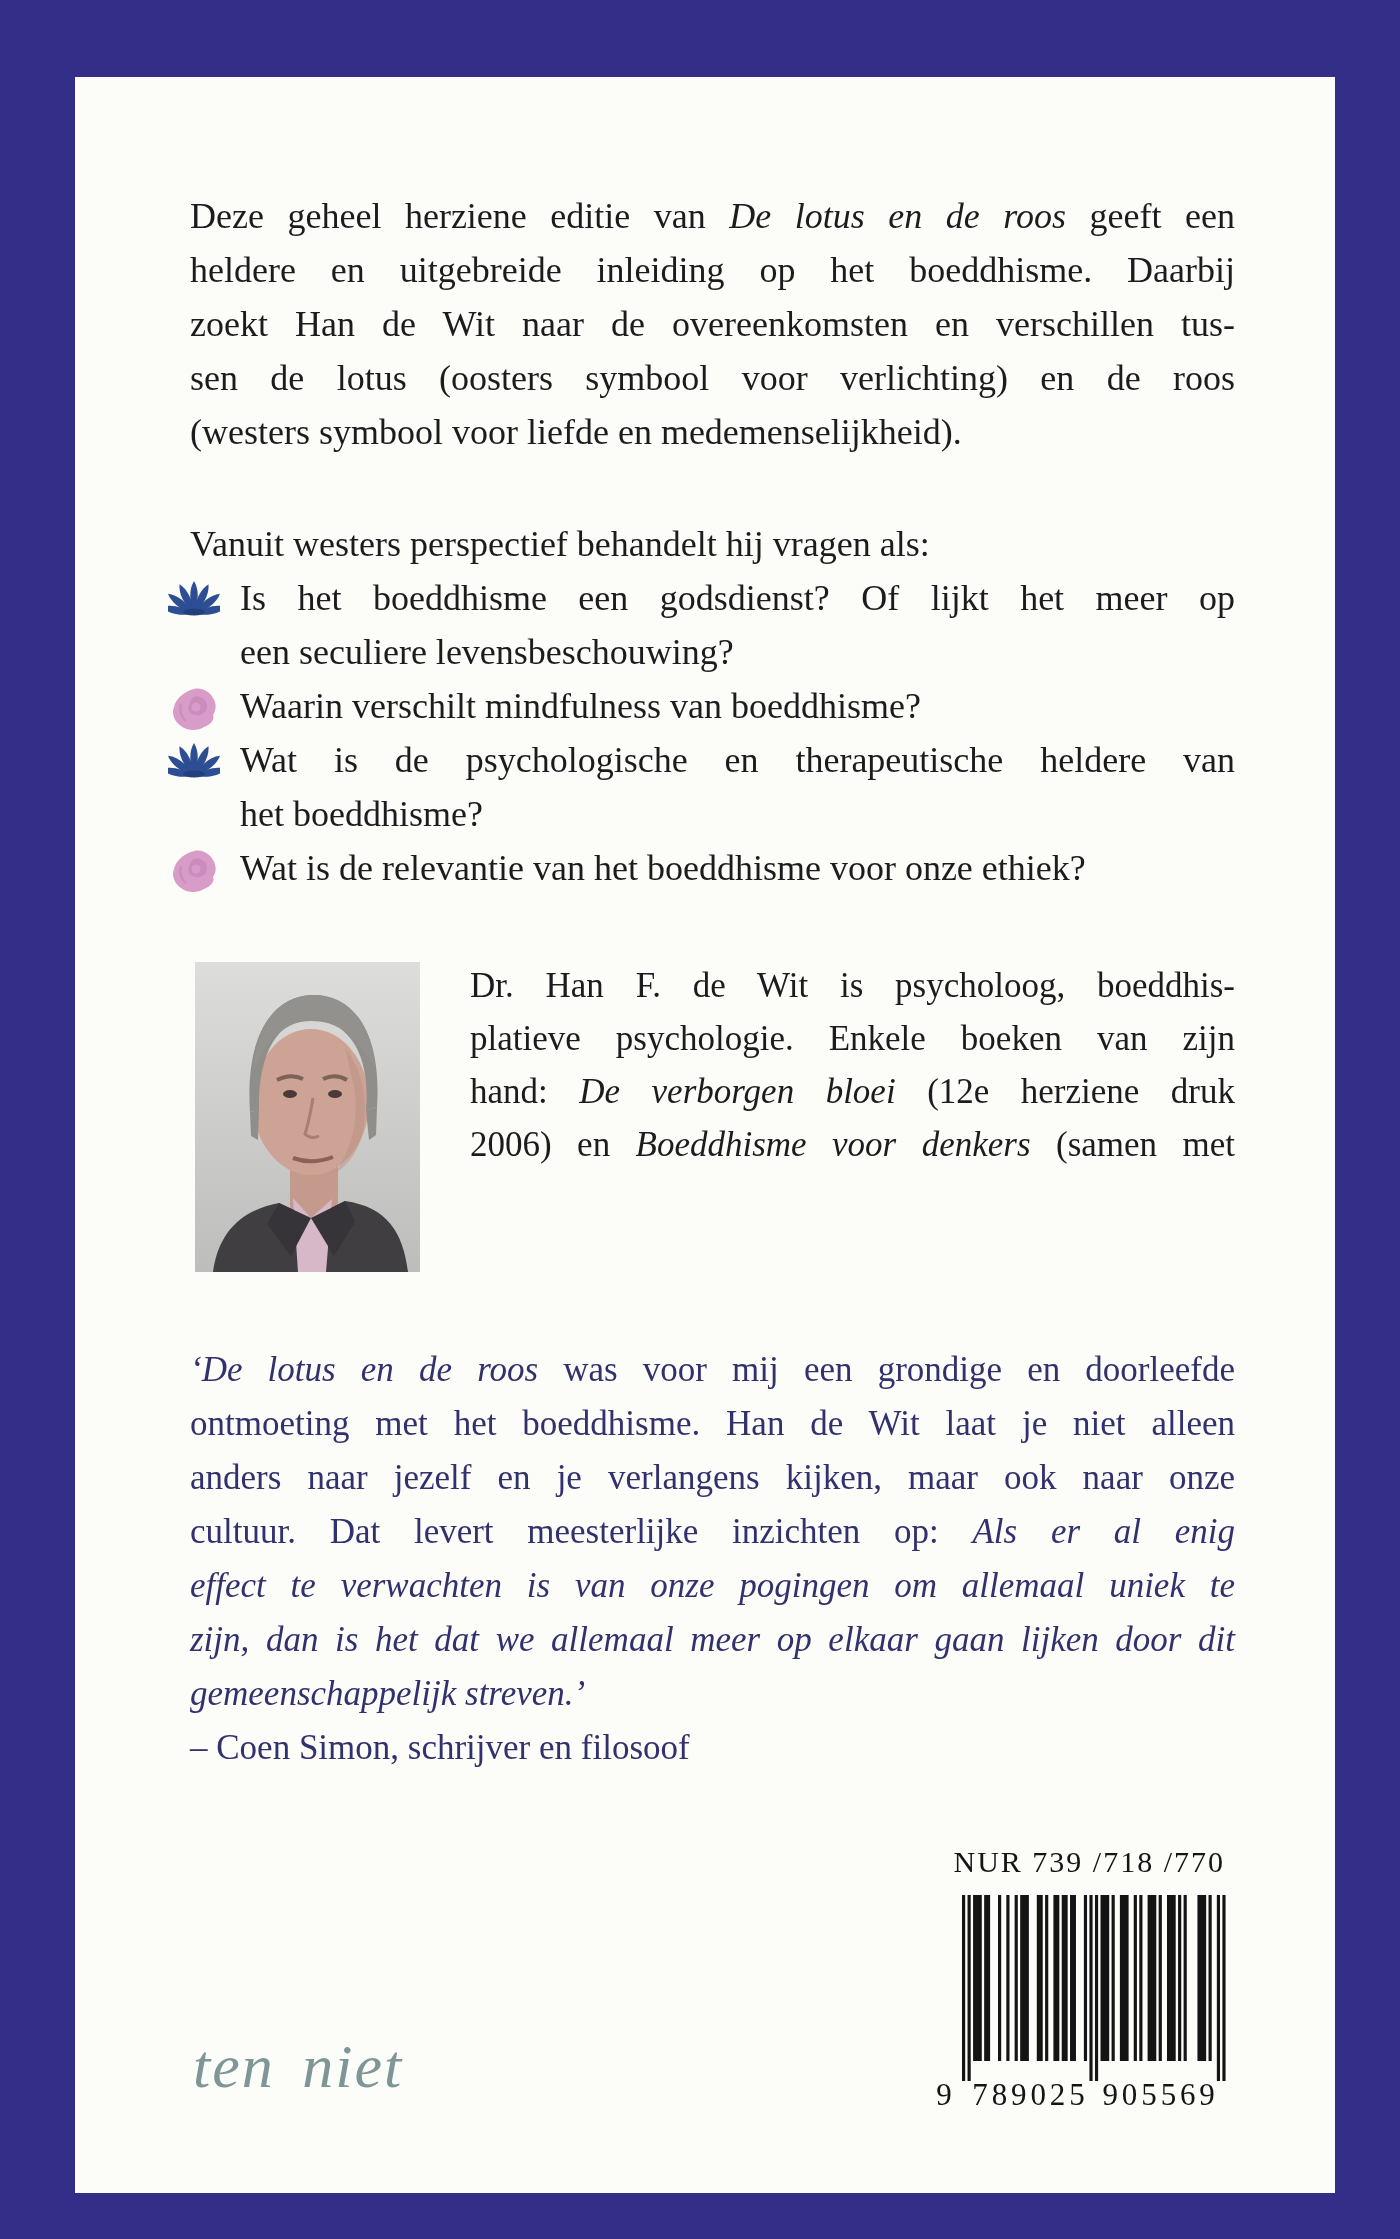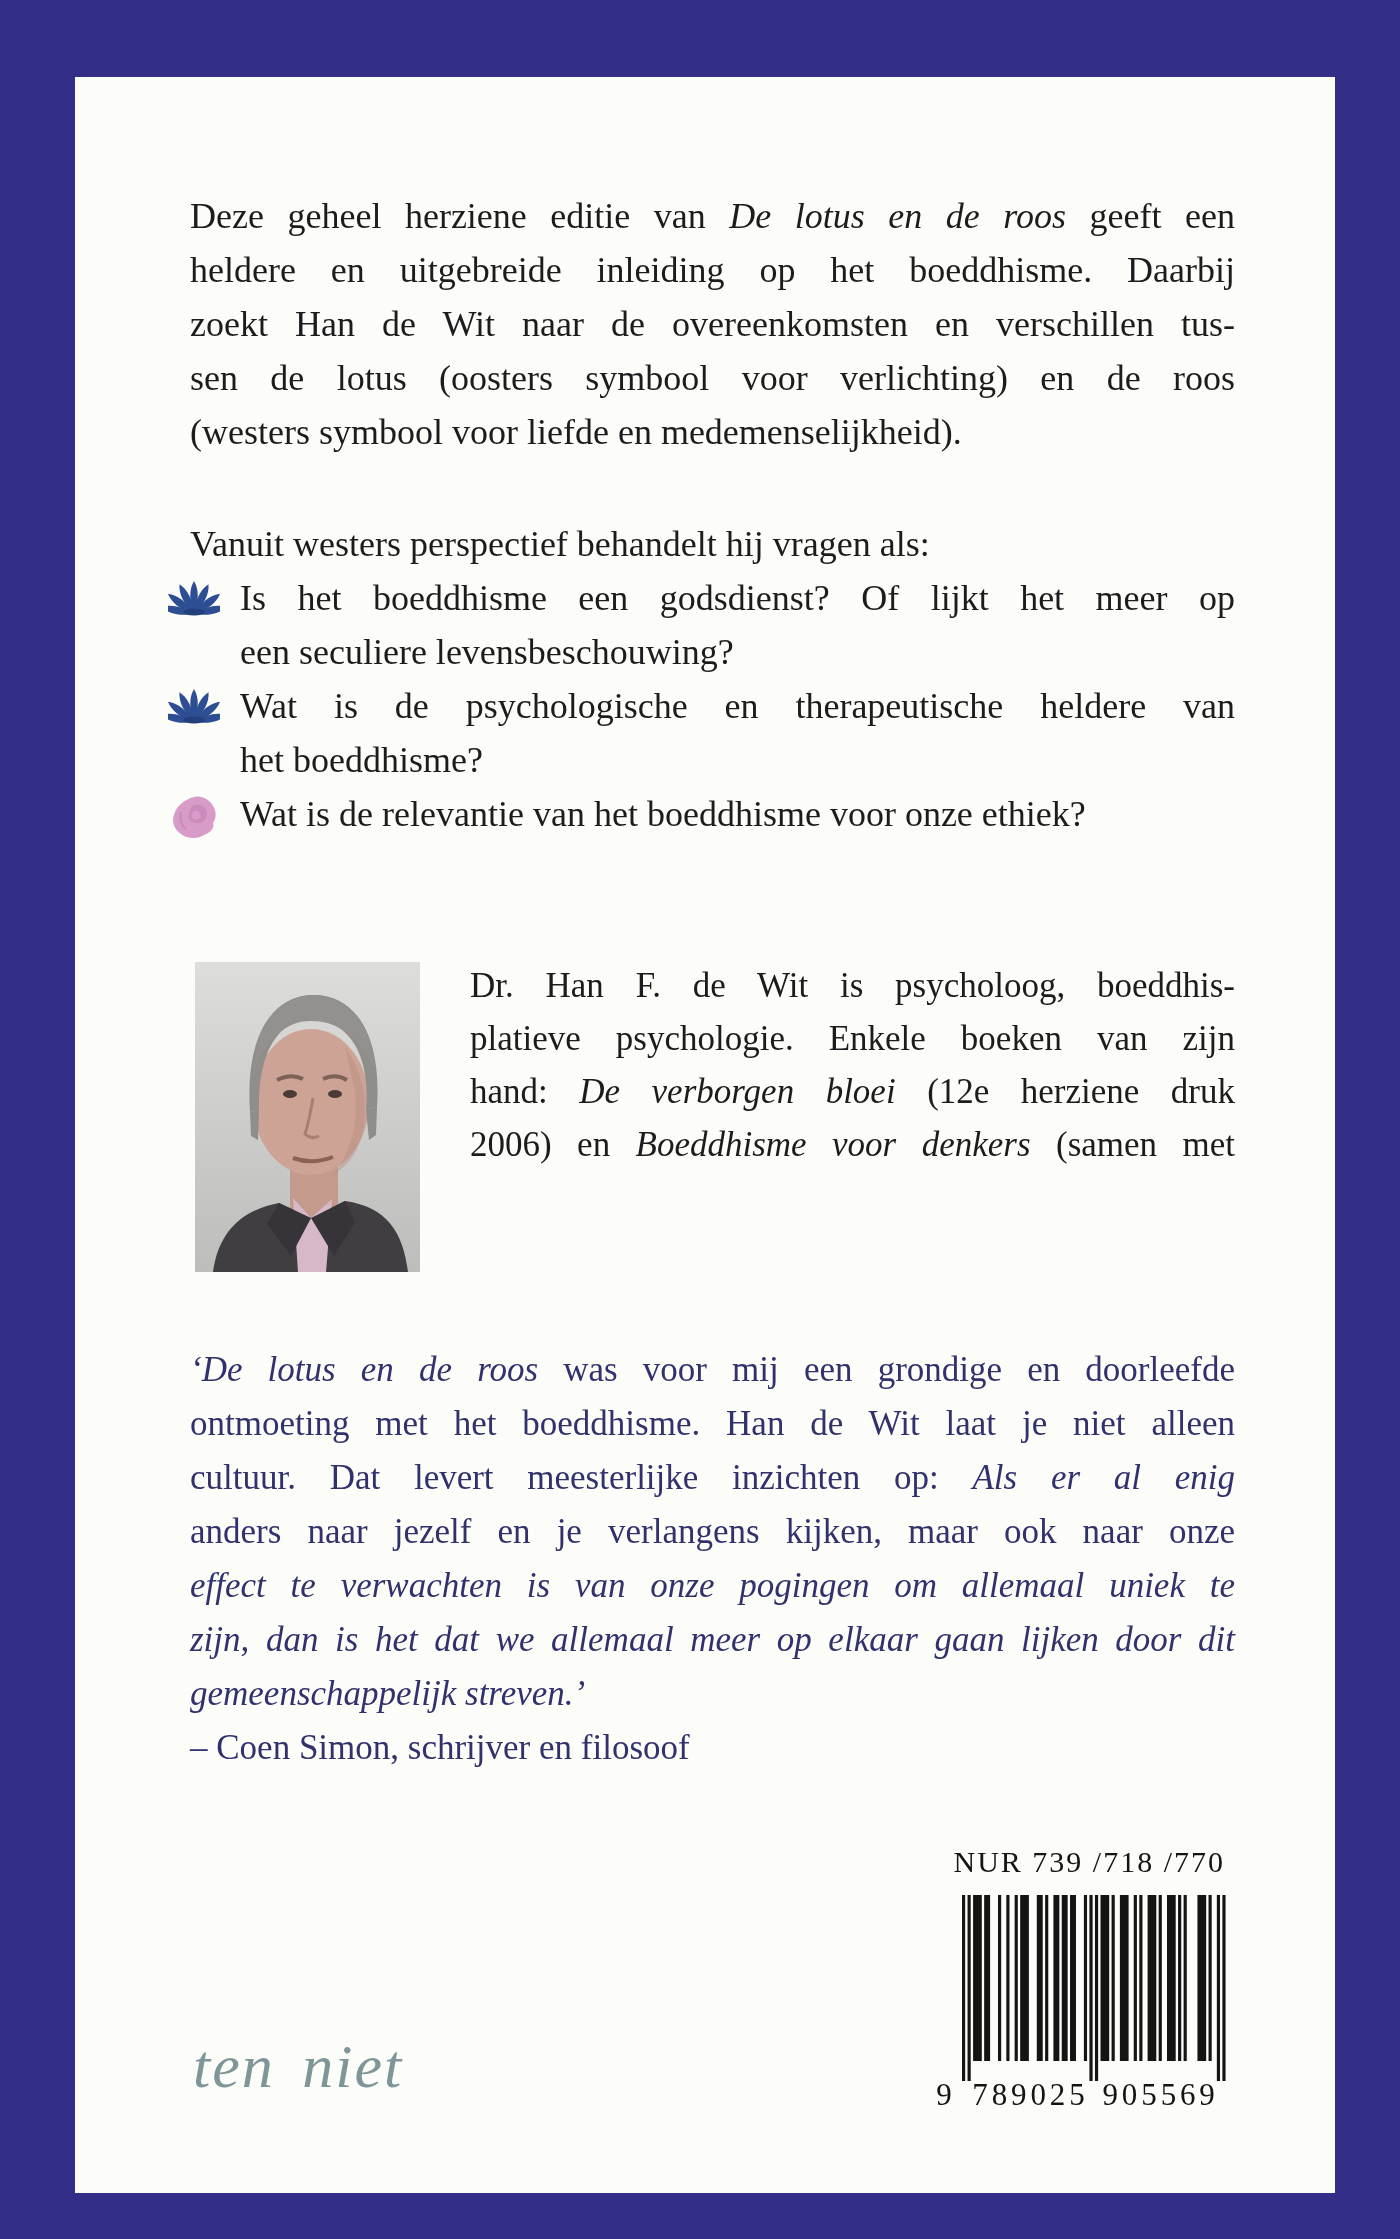--- a/index.html
+++ b/index.html
@@ -67,20 +67,33 @@
     </g>
   </svg>
 </div>
           <div class="qtext">
             <div class="tline just"><span>Is het boeddhisme een godsdienst? Of lijkt het meer op</span></div>
             <div class="tline"><span>een seculiere levensbeschouwing?</span></div>
           </div>
         </div>
         <div class="qrow">
           <div class="qicon">
+  <svg width="46" height="42" viewBox="0 0 46 42" xmlns="http://www.w3.org/2000/svg">
+    <path d="M23 1 C31 -1 39 4 42 10 C46 16 45 23 42 27 C44 32 39 37 33 39 C27 43 16 43 10 38 C4 34 0 26 3 19 C5 10 14 3 23 1 Z" fill="#d79cc8"></path>
+    <path d="M23 9 C30 7 36 12 36 18 C36 24 31 28 25 27 C20 27 16 22 18 17 C19 13 21 10 23 9 Z" fill="#c987ba" opacity="0.8"></path>
+    <circle cx="25" cy="19" r="4.5" fill="#d79cc8"></circle>
+    <path d="M10 16 C8 22 10 29 15 33" stroke="#c987ba" stroke-width="2.5" fill="none" opacity="0.7"></path>
+  </svg>
+</div>
+          <div class="qtext">
+            <div class="tline"><span>Waarin verschilt mindfulness van boeddhisme?</span></div>
+          </div>
+        </div>
+        <div class="qrow">
+          <div class="qicon">
   <svg width="52" height="36" viewBox="0 0 52 36" xmlns="http://www.w3.org/2000/svg">
     <g fill="#2d4e93">
       <path d="M26 34 C21 21 21 9 26 1 C31 9 31 21 26 34 Z"></path>
       <path d="M26 34 C21 21 21 9 26 1 C31 9 31 21 26 34 Z" transform="rotate(26 26 34)"></path>
       <path d="M26 34 C21 21 21 9 26 1 C31 9 31 21 26 34 Z" transform="rotate(-26 26 34)"></path>
       <path d="M26 34 C21 21 21 9 26 1 C31 9 31 21 26 34 Z" transform="rotate(52 26 34)"></path>
       <path d="M26 34 C21 21 21 9 26 1 C31 9 31 21 26 34 Z" transform="rotate(-52 26 34)"></path>
       <path d="M26 34 C21 21 21 9 26 1 C31 9 31 21 26 34 Z" transform="rotate(78 26 34)"></path>
       <path d="M26 34 C21 21 21 9 26 1 C31 9 31 21 26 34 Z" transform="rotate(-78 26 34)"></path>
       <ellipse cx="26" cy="32" rx="11" ry="3.5" fill="#24407c"></ellipse>
@@ -140,22 +153,22 @@
         <div class="tline just"><span>Dr. Han F. de Wit is psycholoog, boeddhis-</span></div>
         <div class="tline just"><span>platieve psychologie. Enkele boeken van zijn</span></div>
         <div class="tline just"><span>hand: </span><span class="it">De verborgen bloei</span><span> (12e herziene druk</span></div>
         <div class="tline just"><span>2006) en </span><span class="it">Boeddhisme voor denkers</span><span> (samen met</span></div>
       </div>
 
     <div id="quote" class="abs">
       <div>
           <div class="tline just"><span class="it">‘De lotus en de roos</span><span> was voor mij een grondige en doorleefde</span></div>
           <div class="tline just"><span>ontmoeting met het boeddhisme. Han de Wit laat je niet alleen</span></div>
+          <div class="tline just"><span>anders naar jezelf en je verlangens kijken, maar ook naar onze</span></div>
           <div class="tline just"><span>cultuur. Dat levert meesterlijke inzichten op: </span><span class="it">Als er al enig</span></div>
-          <div class="tline just"><span>anders naar jezelf en je verlangens kijken, maar ook naar onze</span></div>
           <div class="tline just"><span class="it">effect te verwachten is van onze pogingen om allemaal uniek te</span></div>
           <div class="tline just"><span class="it">zijn, dan is het dat we allemaal meer op elkaar gaan lijken door dit</span></div>
           <div class="tline"><span class="it">gemeenschappelijk streven.’</span></div>
         </div>
       <div class="tline">– Coen Simon, schrijver en filosoof</div>
     </div>
 
     <div id="nur" class="abs">NUR 739 /718 /770</div>
 
     <div id="barcode" class="abs"><svg width="310" height="216" viewBox="0 0 310 216">

